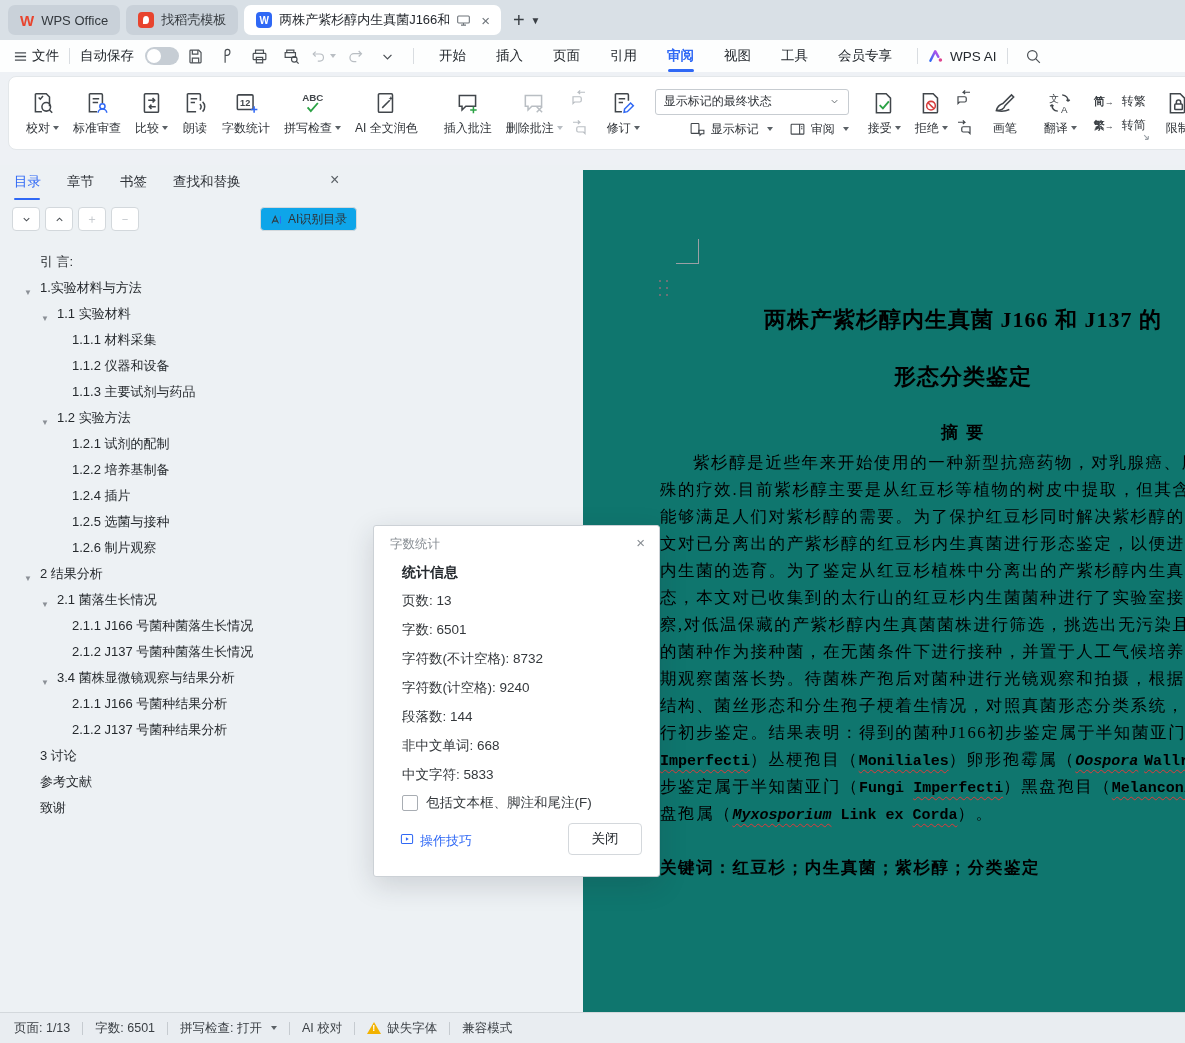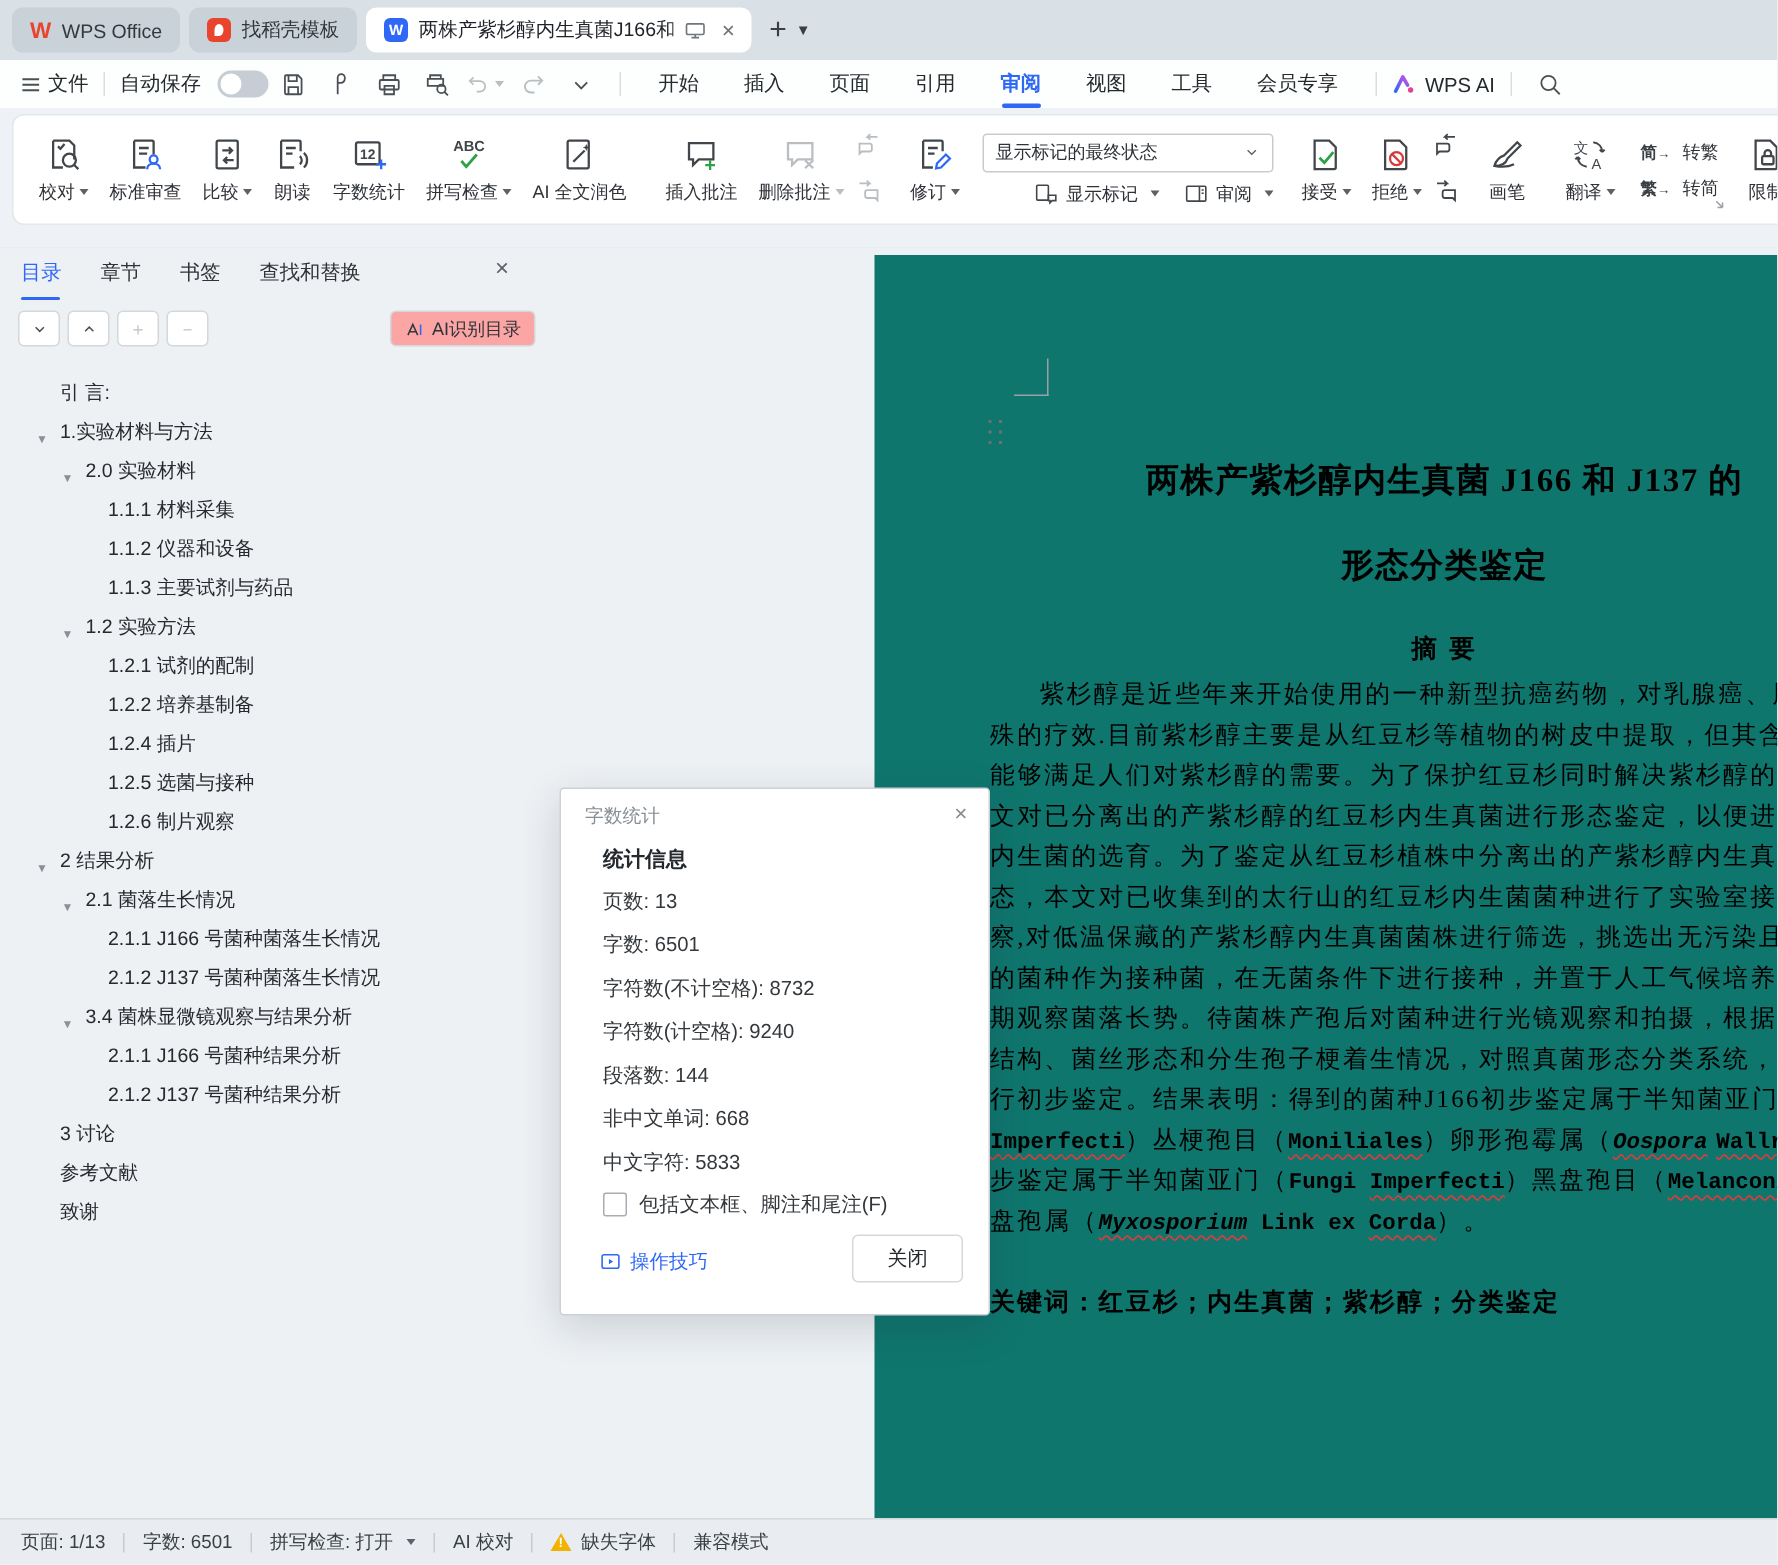--- a/index.html
+++ b/index.html
@@ -61,21 +61,21 @@
 
   
   .side-tabs{position:absolute;left:14px;top:8px;display:flex;gap:26px;font-size:13.5px;}
   .stab{position:relative;padding-bottom:9px;color:#2f3338;}
   .stab.on{color:#2f68f5;}
   .stab.on::after{content:"";position:absolute;left:0;bottom:0;width:26px;height:2.5px;background:#2f68f5;border-radius:2px;}
   .side-close{position:absolute;left:330px;top:6px;font-size:16px;color:#5b6166;}
   .side-controls{position:absolute;left:12px;top:42px;display:flex;gap:5px;}
   .sbtn{width:26px;height:22px;background:#fff;border:1px solid #d3d8dc;border-radius:4px;display:flex;align-items:center;justify-content:center;font-size:12px;color:#4a4f54;}
   .sbtn.dis{color:#bdc2c7;}
-  .ai-btn{position:absolute;left:260px;top:42px;height:22px;padding:0 9px;background:#fca5a5;border:1px solid #d3d8dc;border-radius:4px;display:flex;align-items:center;gap:5px;font-size:12px;color:#2f3338;}
+  .ai-btn{position:absolute;left:260px;top:42px;height:22px;padding:0 9px;background:#0ea5e9;border:1px solid #d3d8dc;border-radius:4px;display:flex;align-items:center;gap:5px;font-size:12px;color:#2f3338;}
   .ai-btn svg{width:13px;height:13px;}
   .outline{position:absolute;left:0;top:80px;width:370px;}
   .ol-row{height:26px;display:flex;align-items:flex-end;font-size:13px;color:#262a2e;}
   .ol-row.lv1{padding-left:24px;}
   .ol-row.lv2{padding-left:41px;}
   .ol-row.lv3{padding-left:72px;}
   .ol-arrow{width:16px;font-size:8px;color:#8b9096;flex:none;}
   .ol-arrow.hide{visibility:hidden;}
   .ol-label{white-space:nowrap;}
 
@@ -100,21 +100,21 @@
   
   .dlg{position:absolute;left:373px;top:360px;width:285px;height:350px;background:#fff;border:1px solid #ccd1d6;border-radius:3px;box-shadow:0 8px 28px rgba(30,40,50,.16);z-index:20;}
   .dlg-title{position:absolute;left:16px;top:10px;font-size:12.5px;color:#878d93;}
   .dlg-close{position:absolute;right:14px;top:8px;font-size:15px;color:#878d93;}
   .dlg-sec{position:absolute;left:28px;top:38px;font-size:14px;font-weight:bold;color:#24292e;}
   .stats{position:absolute;left:28px;top:60px;}
   .stat-row{height:29px;display:flex;align-items:center;font-size:13.5px;color:#34383c;}
   .stat-label::after{content:": ";white-space:pre;}
   .dlg-check{position:absolute;left:28px;top:268px;display:flex;align-items:center;gap:8px;font-size:13.5px;color:#34383c;}
   .cbox{width:14px;height:14px;border:1px solid #a8adb3;border-radius:2px;background:#fff;flex:none;}
-  .dlg-tips{position:absolute;left:26px;top:306px;display:flex;align-items:center;gap:6px;font-size:13px;color:#2f68f5;}
+  .dlg-tips{position:absolute;left:26px;top:306px;display:flex;align-items:flex-start;gap:6px;font-size:13px;color:#2f68f5;}
   .dlg-tips svg{width:14px;height:14px;}
   .dlg-closebtn{position:absolute;right:17px;top:297px;width:72px;height:30px;border:1px solid #d4d8dc;border-radius:4px;background:#fff;display:flex;align-items:center;justify-content:center;font-size:13.5px;color:#24292e;}
 
   
   .statusbar{position:absolute;left:0;bottom:0;right:0;height:30px;background:#e9edf1;border-top:1px solid #d3d8dc;display:flex;align-items:center;padding-left:14px;font-size:12.5px;color:#3a3f44;}
   .sb-div{width:1px;height:13px;background:#c6cbd0;margin:0 12px;}
   .sb-item{display:flex;align-items:center;gap:6px;white-space:nowrap;}
   .tri{position:relative;width:0;height:0;border-left:7px solid transparent;border-right:7px solid transparent;border-bottom:12px solid #f2b200;}
   .tri span{position:absolute;left:-2px;top:2px;width:4px;font-size:9px;font-weight:bold;color:#fff;line-height:1;}
 </style>
@@ -528,21 +528,21 @@
           <div class="ol-row lv1">
             <span class="ol-arrow hide">▼</span>
             <span class="ol-label">引  言:</span>
           </div>
           <div class="ol-row lv1">
             <span class="ol-arrow">▼</span>
             <span class="ol-label">1.实验材料与方法</span>
           </div>
           <div class="ol-row lv2">
             <span class="ol-arrow">▼</span>
-            <span class="ol-label">2.0 实验材料</span>
+            <span class="ol-label">1.1 实验材料</span>
           </div>
           <div class="ol-row lv3">
             <span class="ol-label">1.1.1 材料采集</span>
           </div>
           <div class="ol-row lv3">
             <span class="ol-label">1.1.2 仪器和设备</span>
           </div>
           <div class="ol-row lv3">
             <span class="ol-label">1.1.3 主要试剂与药品</span>
           </div>

